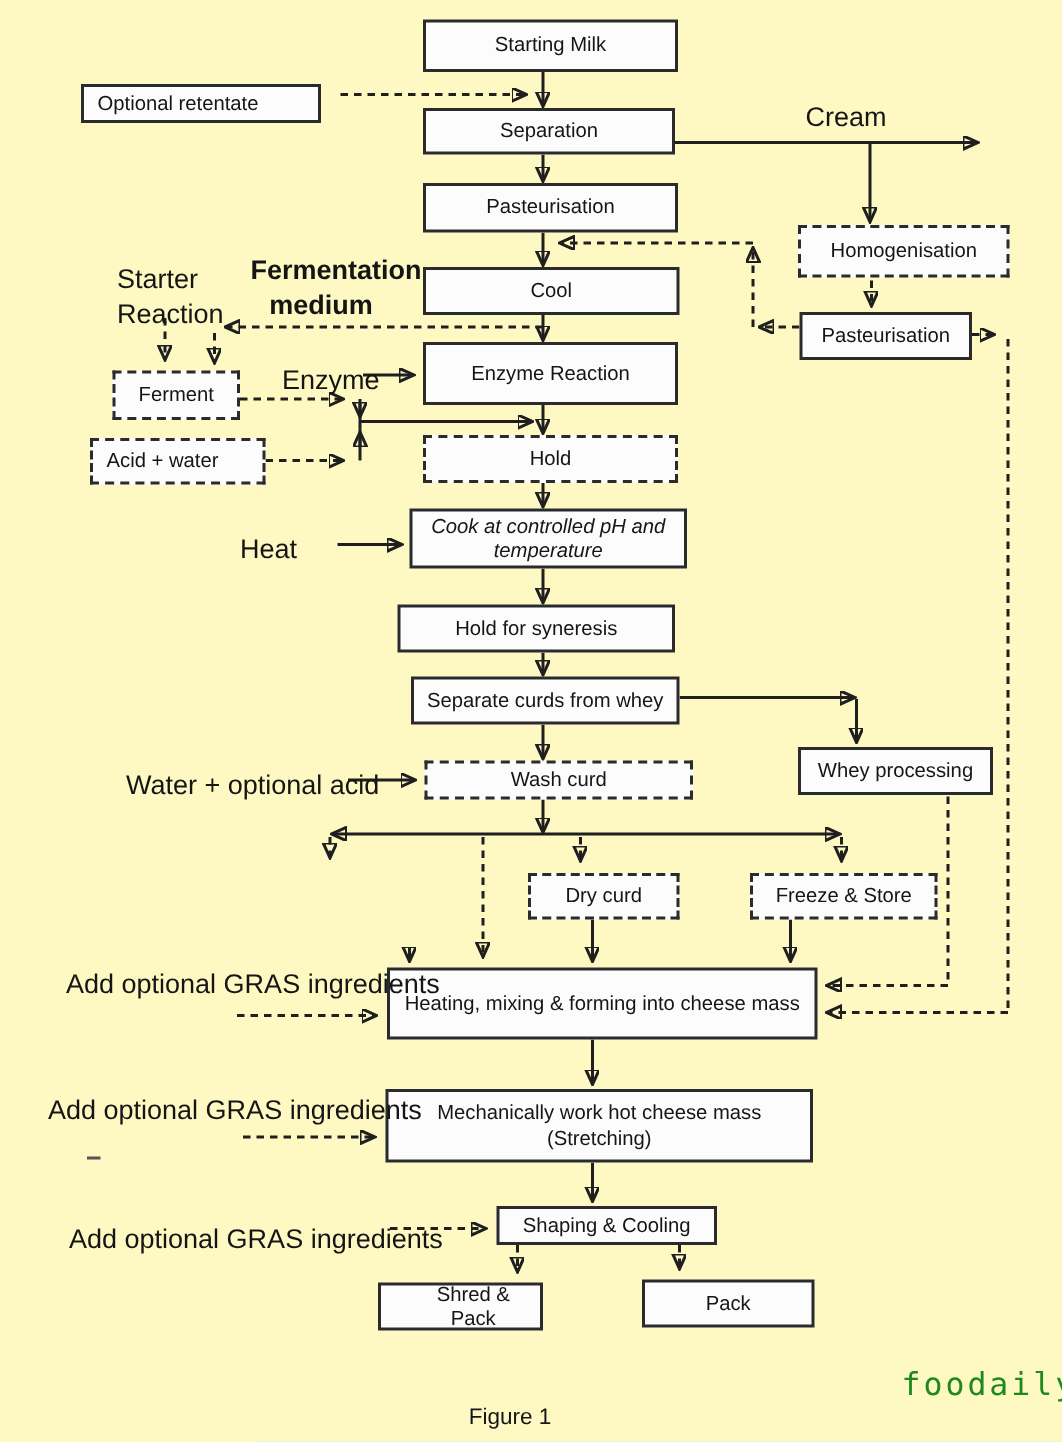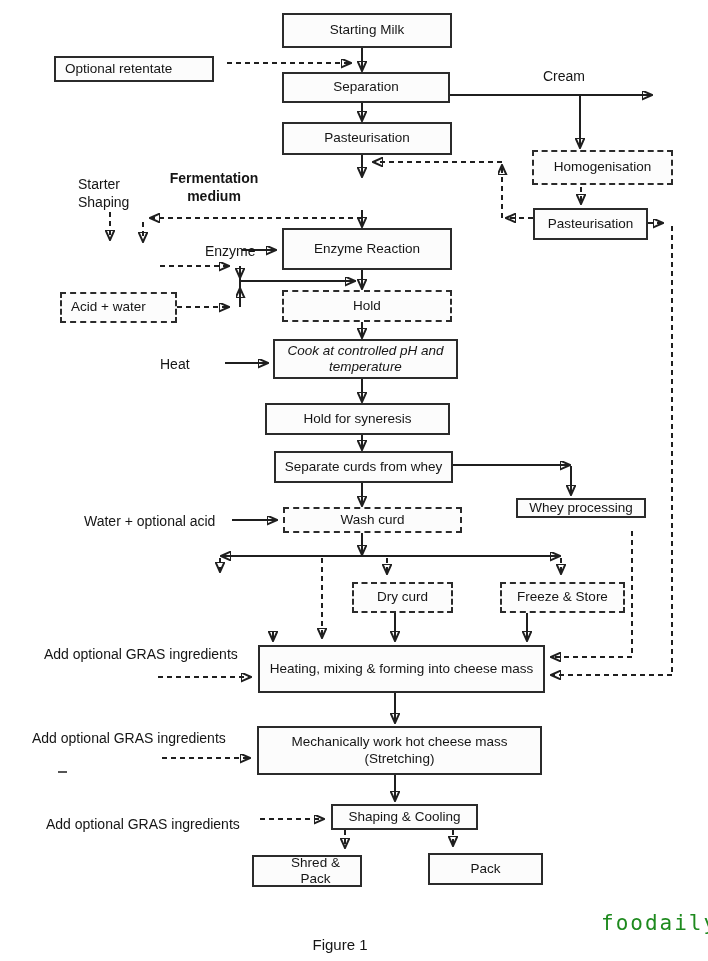--- a/index.html
+++ b/index.html
@@ -1,32 +1,32 @@
 <!DOCTYPE html>
 <html><head>
 <meta charset="utf-8">
 <style>
   html,body{margin:0;padding:0;background:#e8e8e8;}
   #page{
-    position:relative;width:708px;height:961px;background:#ffffff;
+    position:relative;width:708px;height:961px;background:#fef9c3;
     font-family:"Liberation Sans",sans-serif;color:#151515;overflow:hidden;
     margin:0 auto;
   }
   svg.wires{position:absolute;left:0;top:0;width:708px;height:961px;}
   svg.wires path{stroke:#1f1f1f;stroke-width:2;fill:none;}
   svg.wires path.d{stroke-dasharray:5 4;}
   .box{
     position:absolute;border:2px solid #2b2b2b;background:#fcfcfc;
     display:flex;align-items:center;justify-content:center;text-align:center;
     font-size:13.5px;line-height:1.22;color:#151515;box-sizing:border-box;
     padding:2px 4px;
   }
   .box.dashed{border-style:dashed;}
   .box.al{justify-content:flex-start;text-align:left;padding-left:9px;padding-right:26px;}
-  .lbl{position:absolute;font-size:14px;line-height:1.3;color:#151515;}
+  .lbl{position:absolute;font-size:18px;line-height:1.3;color:#151515;}
   .nowrap{white-space:nowrap;}
   .ctr{text-align:center;}
   .caption{font-size:15px;}
   .watermark{
     position:absolute;font-family:"DejaVu Sans Mono",monospace;
     font-size:21px;letter-spacing:2px;color:#1e8a1e;
   }
   .artifact{position:absolute;background:#555;}
 </style>
 </head>
@@ -93,43 +93,45 @@
     <path class="d" d="M162,758 H249" marker-end="url(#ah)"></path>
     <path class="d" d="M260,819 H323" marker-end="url(#ah)"></path>
     <path class="d" d="M345,830 V847" marker-end="url(#ah)"></path>
     <path class="d" d="M453,830 V845" marker-end="url(#ah)"></path>
   </svg>
 
   <div class="box" style="left:282px;top:13px;width:170px;height:35px;">Starting Milk</div>
   <div class="box al" style="left:54px;top:56px;width:160px;height:26px;">Optional retentate</div>
   <div class="box" style="left:282px;top:72px;width:168px;height:31px;">Separation</div>
   <div class="box" style="left:282px;top:122px;width:170px;height:33px;">Pasteurisation</div>
+  <div class="box" style="left:282px;top:178px;width:171px;height:32px;">Cool</div>
   <div class="box" style="left:282px;top:228px;width:170px;height:42px;">Enzyme Reaction</div>
   <div class="box" style="left:273px;top:339px;width:185px;height:40px;font-style:italic;">Cook at controlled pH and temperature</div>
   <div class="box" style="left:265px;top:403px;width:185px;height:32px;">Hold for syneresis</div>
   <div class="box" style="left:274px;top:451px;width:179px;height:32px;">Separate curds from whey</div>
-  <div class="box" style="left:516px;top:498px;width:130px;height:20px;">Whey processing</div>
+  <div class="box" style="left:532px;top:498px;width:130px;height:32px;">Whey processing</div>
   <div class="box" style="left:533px;top:208px;width:115px;height:32px;">Pasteurisation</div>
   <div class="box" style="left:258px;top:645px;width:287px;height:48px;">Heating, mixing &amp; forming into cheese mass</div>
   <div class="box" style="left:257px;top:726px;width:285px;height:49px;">Mechanically work hot cheese mass (Stretching)</div>
   <div class="box" style="left:331px;top:804px;width:147px;height:26px;">Shaping &amp; Cooling</div>
   <div class="box" style="left:252px;top:855px;width:110px;height:32px;padding-left:21px;">Shred &amp; Pack</div>
   <div class="box" style="left:428px;top:853px;width:115px;height:32px;">Pack</div>
 
   <div class="box dashed" style="left:532px;top:150px;width:141px;height:35px;">Homogenisation</div>
+  <div class="box dashed" style="left:75px;top:247px;width:85px;height:33px;">Ferment</div>
   <div class="box dashed al" style="left:60px;top:292px;width:117px;height:31px;">Acid + water</div>
   <div class="box dashed" style="left:282px;top:290px;width:170px;height:32px;">Hold</div>
   <div class="box dashed" style="left:283px;top:507px;width:179px;height:26px;">Wash curd</div>
   <div class="box dashed" style="left:352px;top:582px;width:101px;height:31px;">Dry curd</div>
   <div class="box dashed" style="left:500px;top:582px;width:125px;height:31px;">Freeze &amp; Store</div>
 
   <div class="lbl nowrap" style="left:534px;top:67px;width:60px;text-align:center;">Cream</div>
-  <div class="lbl" style="left:78px;top:175px;width:54px;">Starter Shaping</div>
+  <div class="lbl" style="left:78px;top:175px;width:54px;">Starter Reaction</div>
   <div class="lbl ctr" style="left:167px;top:169px;width:94px;font-weight:bold;">Fermentation medium</div>
-  <div class="lbl nowrap" style="left:205px;top:242px;">Enzyme</div>
+  <div class="lbl nowrap" style="left:188px;top:242px;">Enzyme</div>
   <div class="lbl nowrap" style="left:160px;top:355px;">Heat</div>
   <div class="lbl nowrap" style="left:84px;top:512px;">Water + optional acid</div>
   <div class="lbl nowrap" style="left:44px;top:645px;">Add optional GRAS ingredients</div>
   <div class="lbl nowrap" style="left:32px;top:729px;">Add optional GRAS ingredients</div>
   <div class="lbl nowrap" style="left:46px;top:815px;">Add optional GRAS ingredients</div>
 
   <div class="lbl caption ctr" style="left:298px;top:935px;width:84px;">Figure 1</div>
   <div class="watermark" style="left:601px;top:911px;">foodaily</div>
 
   <div class="artifact" style="left:58px;top:771px;width:9px;height:2px;"></div>

